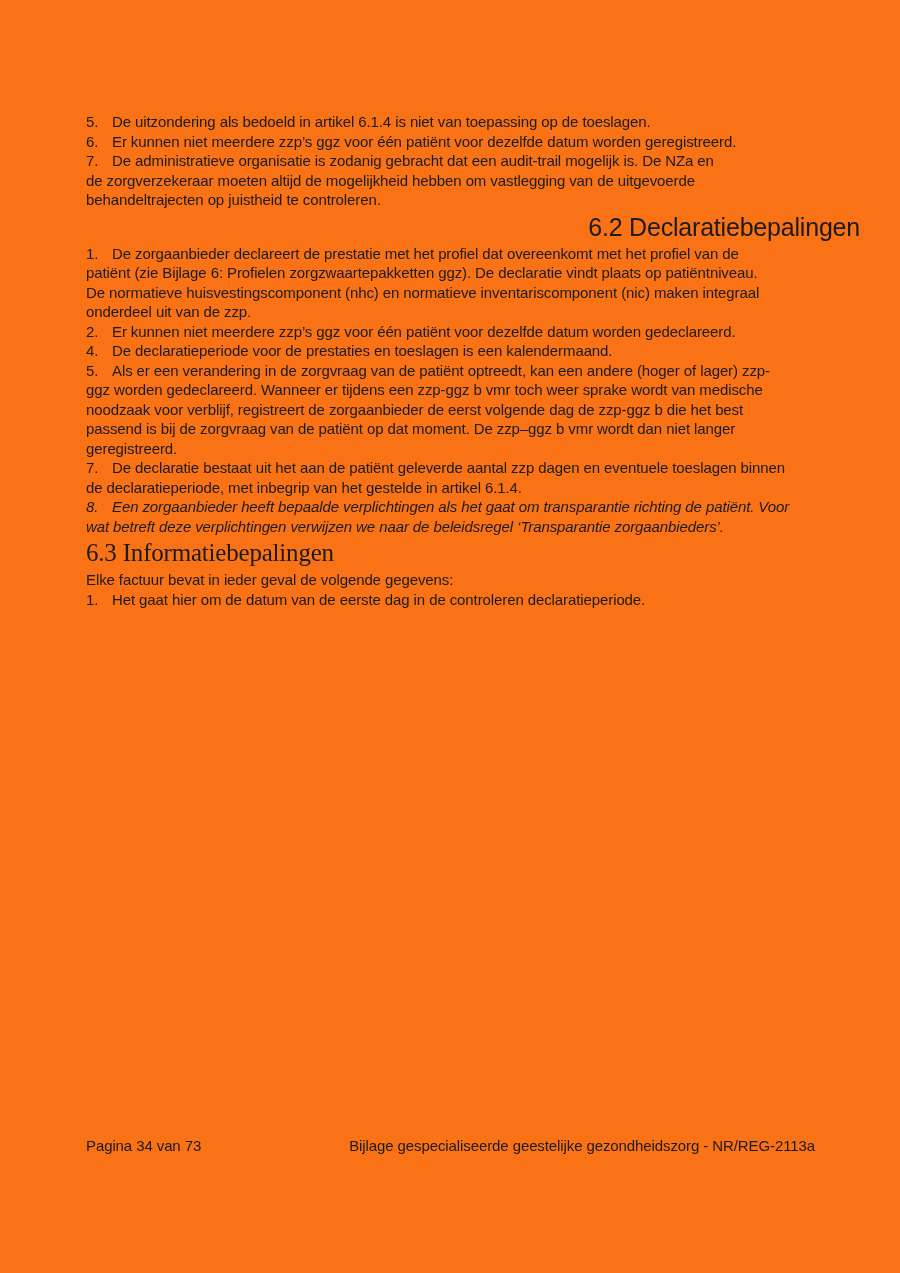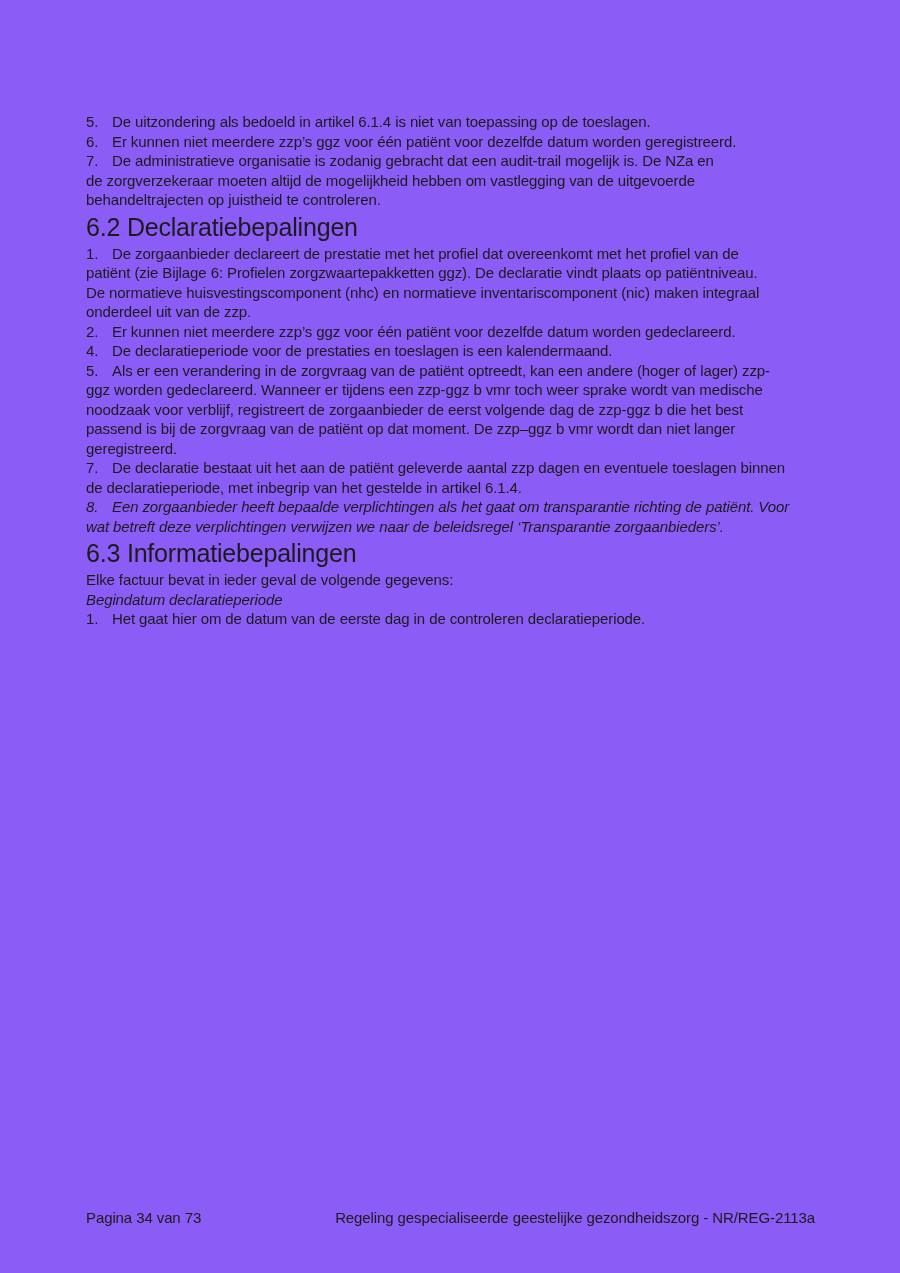--- a/index.html
+++ b/index.html
@@ -1,20 +1,20 @@
 <!DOCTYPE html>
 <html><head>
 <meta charset="utf-8">
 <style>
   html, body { margin: 0; padding: 0; background: #ffffff; }
   .page {
     position: relative;
     width: 900px;
     height: 1273px;
-    background: #8b5cf6;
+    background: #f97316;
     box-sizing: border-box;
     padding: 112px 40px 0 86px;
     font-family: "Liberation Sans", sans-serif;
     color: #1b1b1b;
     overflow: hidden;
   }
   p.item, p.plain {
     margin: 0;
     font-size: 15px;
     line-height: 19.5px;
@@ -26,32 +26,32 @@
     margin: 0;
     font-size: 25px;
     line-height: 34px;
     font-weight: 400;
     letter-spacing: -0.2px;
     color: #1b1b1b;
   }
   .mb38 { margin-bottom: 38px; }
   .mb36 { margin-bottom: 36px; }
   .mb21 { margin-bottom: 21px; }
-  .mb41 { margin-bottom: 41px; }
+  .mb41 { margin-bottom: 41px; text-align: right; }
   .mb39 { margin-bottom: 39px; }
   .mb37 { margin-bottom: 37px; }
   .mb19 { margin-bottom: 19px; font-style: italic; }
-  .mb13 { margin-bottom: 13px; }
+  .mb13 { margin-bottom: 13px; font-family: Liberation Serif, serif; }
   .mb34 { margin-bottom: 34px; }
   .italic { font-style: italic; }
   .footer {
     position: absolute;
     left: 86px;
     right: 85px;
-    top: 1208px;
+    top: 1136px;
     display: flex;
     justify-content: space-between;
     font-size: 15px;
     line-height: 19px;
     letter-spacing: -0.1px;
   }
 </style>
 </head>
 <body>
 
@@ -87,22 +87,21 @@
   <p class="item mb39"><span class="num">7.</span><span class="txt">De declaratie bestaat uit het aan de patiënt geleverde aantal zzp dagen en eventuele toeslagen binnen
 de declaratieperiode, met inbegrip van het gestelde in artikel 6.1.4.</span></p>
 
   <p class="item mb19"><span class="num">8.</span><span class="txt">Een zorgaanbieder heeft bepaalde verplichtingen als het gaat om transparantie richting de patiënt. Voor
 wat betreft deze verplichtingen verwijzen we naar de beleidsregel ‘Transparantie zorgaanbieders’.</span></p>
 
   <h1 class="h mb13">6.3 Informatiebepalingen</h1>
 
   <p class="plain mb34">Elke factuur bevat in ieder geval de volgende gegevens:</p>
 
-  <p class="plain italic mb13">Begindatum declaratieperiode</p>
 
   <p class="item"><span class="num">1.</span><span class="txt">Het gaat hier om de datum van de eerste dag in de controleren declaratieperiode.</span></p>
 
   <div class="footer">
     <span>Pagina 34 van 73</span>
-    <span>Regeling gespecialiseerde geestelijke gezondheidszorg - NR/REG-2113a</span>
+    <span>Bijlage gespecialiseerde geestelijke gezondheidszorg - NR/REG-2113a</span>
   </div>
 
 </div>
 
 </body></html>

